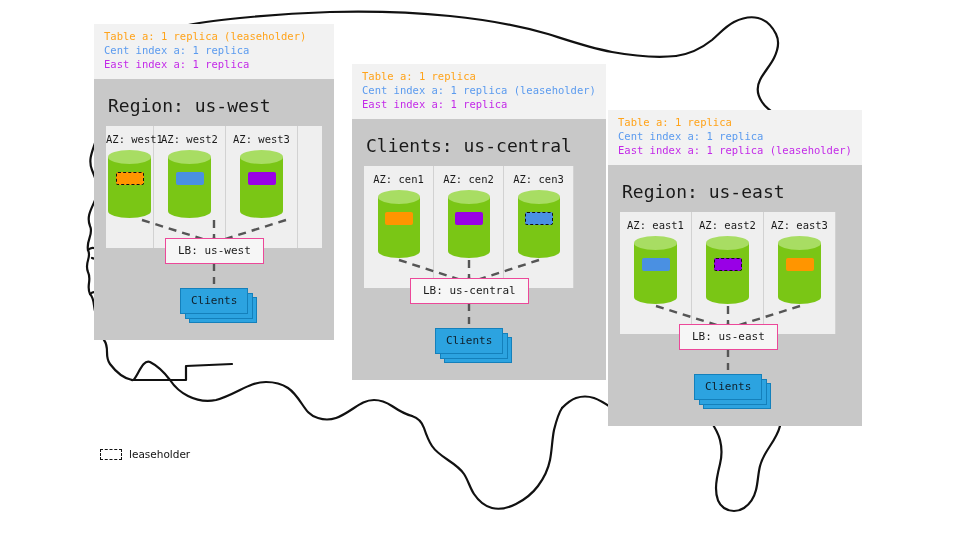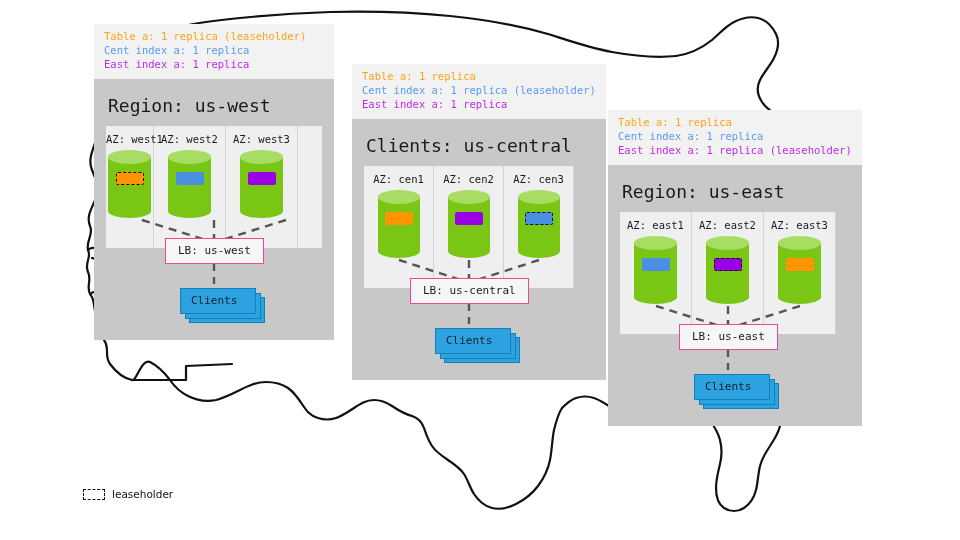--- a/index.html
+++ b/index.html
@@ -75,21 +75,21 @@
     position:absolute;z-index:8;
   }
   .clients .stack{
     position:absolute;background:#2ca3e0;border:1px solid #1480bb;
     box-sizing:border-box;
   }
   .clients .front{
     position:relative;background:#2ca3e0;border:1px solid #1480bb;
     box-sizing:border-box;
     font-size:11px;color:#10202b;
-    padding:5px 18px 6px 10px;
+    padding:5px 10px 6px 10px;
     white-space:nowrap;text-align:center;
   }
 
   .connector{position:absolute;z-index:6;}
 
   
   #page-legend{
     position:absolute;z-index:9;display:flex;align-items:center;gap:7px;
   }
   #page-legend .swatch{
@@ -430,18 +430,18 @@
       <div class="front">Clients</div>
     </div>
       <svg class="connector" width="14" height="28" viewBox="0 0 14 28" style="left: 101px; top: 16px;">
               <path d="M7,0 L7,26" stroke="#555" stroke-width="2.4" fill="none" stroke-dasharray="7,6"></path>
             </svg>
           </div>
     </div>
       </div>
     </div>
 
-  <div id="page-legend" style="left:83px;top:448px;margin-top:40px;">
+  <div id="page-legend" style="left:100px;top:448px;">
     <div class="swatch"></div>
     <div class="lbl">leaseholder</div>
   </div>
 
 </div>
 
 </body></html>

